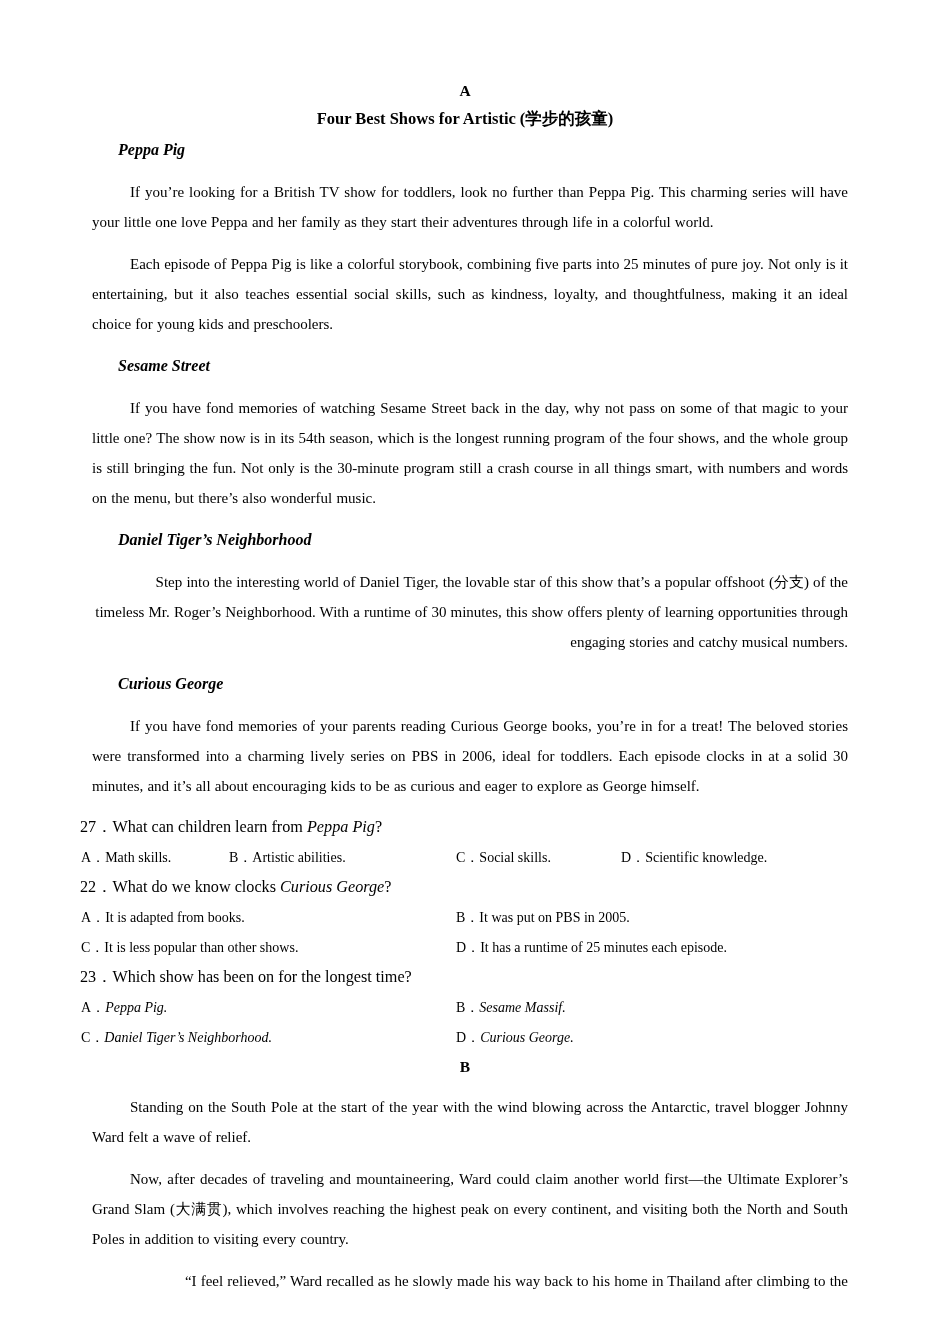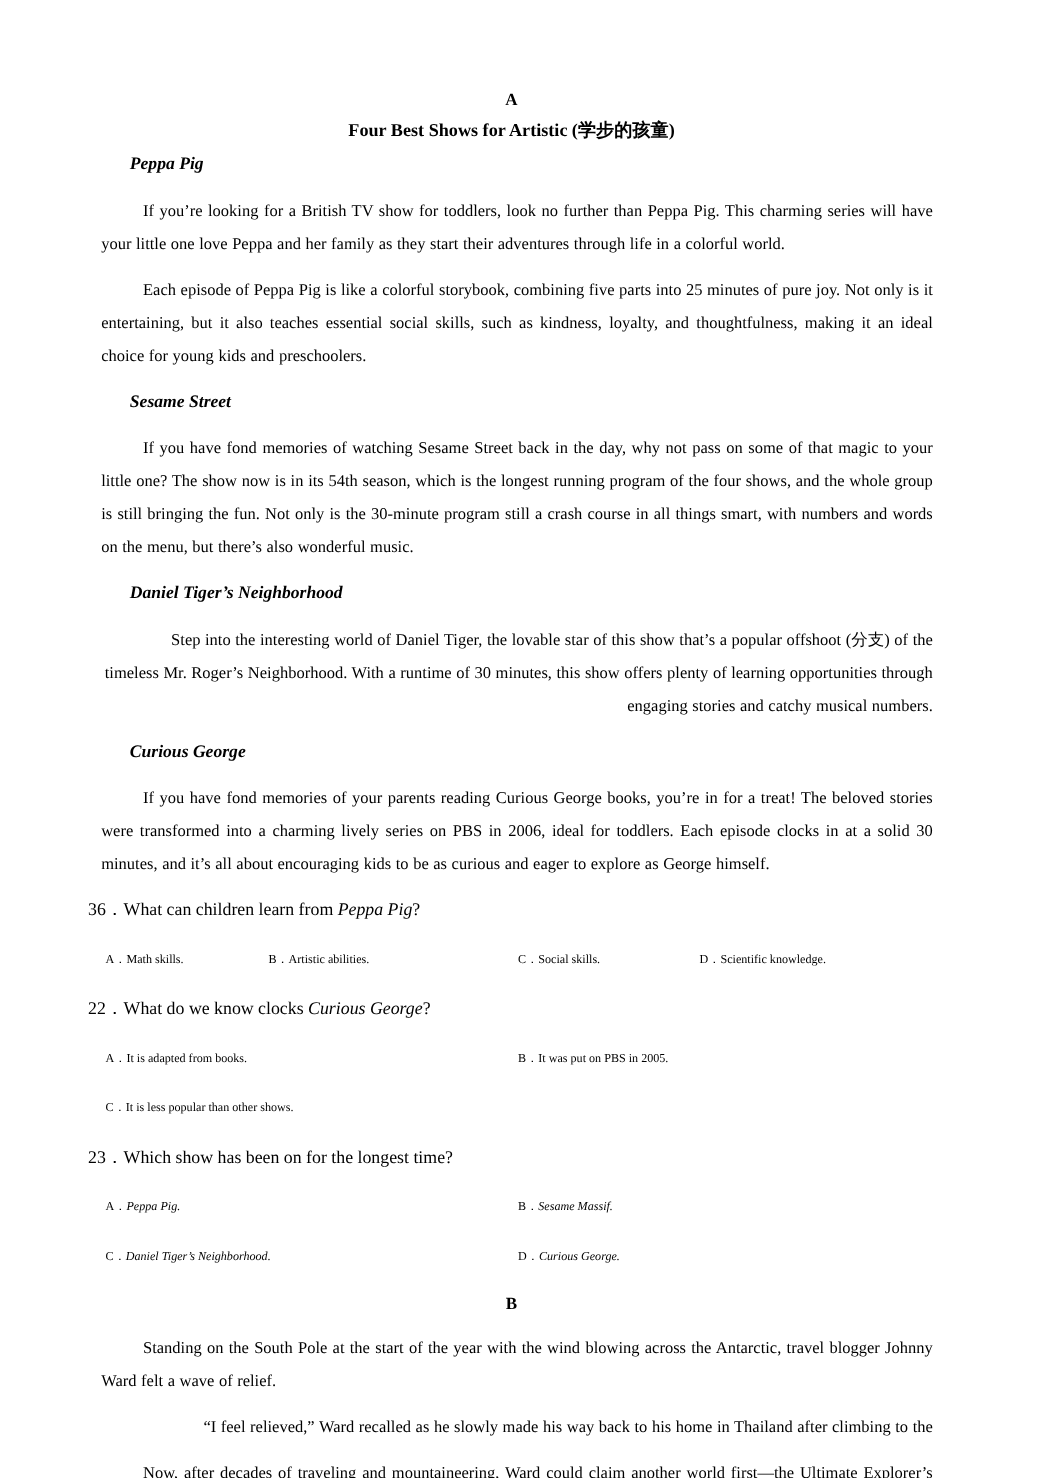--- a/index.html
+++ b/index.html
@@ -58,23 +58,23 @@
     text-align: right;
   }
   .q-stem {
     font-size: 16.2px;
     line-height: 29px;
     margin: 0;
     text-align: left;
   }
   .opts {
     display: flex;
-    font-size: 11px;
+    font-size: 14px;
     line-height: 29px;
-    margin: 16px;
+    margin: 1px;
   }
   .opt {
     white-space: nowrap;
   }
   
   .opts.four .opt:nth-child(1) { width: 148px; }
   .opts.four .opt:nth-child(2) { width: 227px; }
   .opts.four .opt:nth-child(3) { width: 165px; }
   .opts.four .opt:nth-child(4) { width: auto; }
   
@@ -115,54 +115,55 @@
 
     <div>
       <div class="show-heading">Curious George</div>
       <p class="body-text">If you have fond memories of your parents reading Curious George books, you’re in for a treat! The beloved stories were transformed into a charming lively series on PBS in 2006, ideal for toddlers. Each episode clocks in at a solid 30 minutes, and it’s all about encouraging kids to be as curious and eager to explore as George himself.</p>
     </div>
   </div>
 
   <div>
 
     <div>
-      <div class="q-stem"><span>36．</span><span>What can children learn from </span><span class="italic">Peppa Pig</span><span>?</span></div>
+      <div class="q-stem"><span>27．</span><span>What can children learn from </span><span class="italic">Peppa Pig</span><span>?</span></div>
       <div class="opts four">
         <div class="opt"><span class="opt-label">A．</span><span>Math skills.</span></div>
         <div class="opt"><span class="opt-label">B．</span><span>Artistic abilities.</span></div>
         <div class="opt"><span class="opt-label">C．</span><span>Social skills.</span></div>
         <div class="opt"><span class="opt-label">D．</span><span>Scientific knowledge.</span></div>
       </div>
     </div>
 
     <div>
       <div class="q-stem"><span>22．</span><span>What do we know clocks </span><span class="italic">Curious George</span><span>?</span></div>
       <div class="opts two">
         <div class="opt"><span class="opt-label">A．</span><span>It is adapted from books.</span></div>
         <div class="opt"><span class="opt-label">B．</span><span>It was put on PBS in 2005.</span></div>
       </div>
       <div class="opts two">
         <div class="opt"><span class="opt-label">C．</span><span>It is less popular than other shows.</span></div>
+        <div class="opt"><span class="opt-label">D．</span><span>It has a runtime of 25 minutes each episode.</span></div>
       </div>
     </div>
 
     <div>
       <div class="q-stem"><span>23．</span><span>Which show has been on for the longest time?</span></div>
       <div class="opts two">
         <div class="opt"><span class="opt-label">A．</span><span class="italic">Peppa Pig.</span></div>
         <div class="opt"><span class="opt-label">B．</span><span class="italic">Sesame Massif.</span></div>
       </div>
       <div class="opts two">
         <div class="opt"><span class="opt-label">C．</span><span class="italic">Daniel Tiger’s Neighborhood.</span></div>
         <div class="opt"><span class="opt-label">D．</span><span class="italic">Curious George.</span></div>
       </div>
     </div>
 
   </div>
 
   <div class="gap-above">
     <div class="section-letter">B</div>
     <p class="body-text">Standing on the South Pole at the start of the year with the wind blowing across the Antarctic, travel blogger Johnny Ward felt a wave of relief.</p>
+    <p class="body-text">Now, after decades of traveling and mountaineering, Ward could claim another world first—the Ultimate Explorer’s Grand Slam  (大满贯), which involves reaching the highest peak on every continent,  and visiting both the North and South Poles in addition to visiting every country.</p>
     <p class="body-text no-justify">“I feel relieved,”  Ward recalled as he slowly made his way back to his home in Thailand after climbing to the</p>
-    <p class="body-text">Now, after decades of traveling and mountaineering, Ward could claim another world first—the Ultimate Explorer’s Grand Slam  (大满贯), which involves reaching the highest peak on every continent,  and visiting both the North and South Poles in addition to visiting every country.</p>
   </div>
 
 </div>
 
 </body></html>

